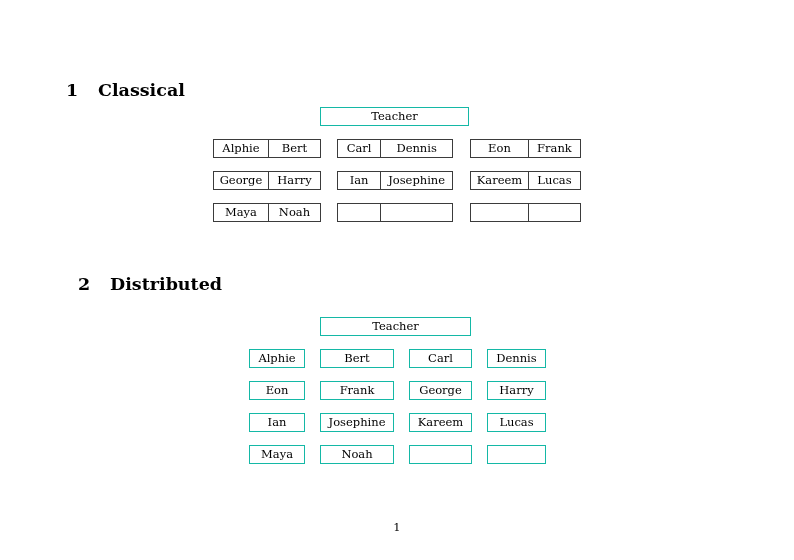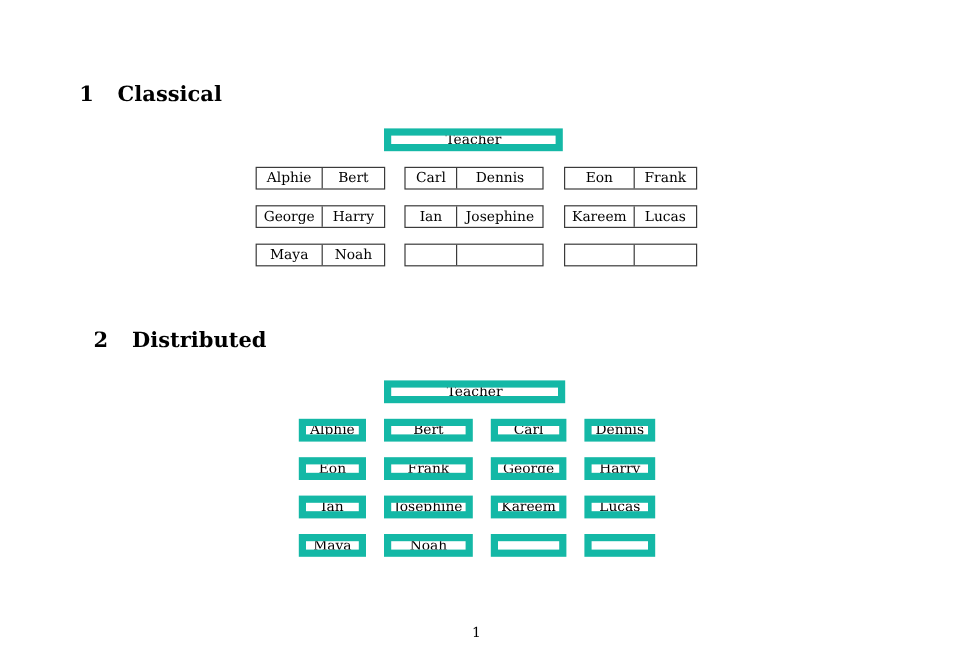--- a/index.html
+++ b/index.html
@@ -32,34 +32,34 @@
   }
   .section-heading .sec-num {
     display: inline-block;
     width: 32px;
   }
   .section-heading .sec-title {
     display: inline-block;
   }
   #heading-classical {
     left: 66px;
-    top: 69px;
+    top: 80px;
     font-size: 17.5px;
   }
   #heading-distributed {
     left: 78px;
     top: 274px;
     font-size: 17.5px;
   }
 
   
   .box {
     position: absolute;
     box-sizing: border-box;
-    border: 6px solid #14b8a6;
+    border: 1px solid #14b8a6;
     background: #ffffff;
     display: flex;
     align-items: center;
     justify-content: center;
     font-size: 11.5px;
     line-height: 1;
     height: 19px;
     white-space: nowrap;
     overflow: hidden;
   }

